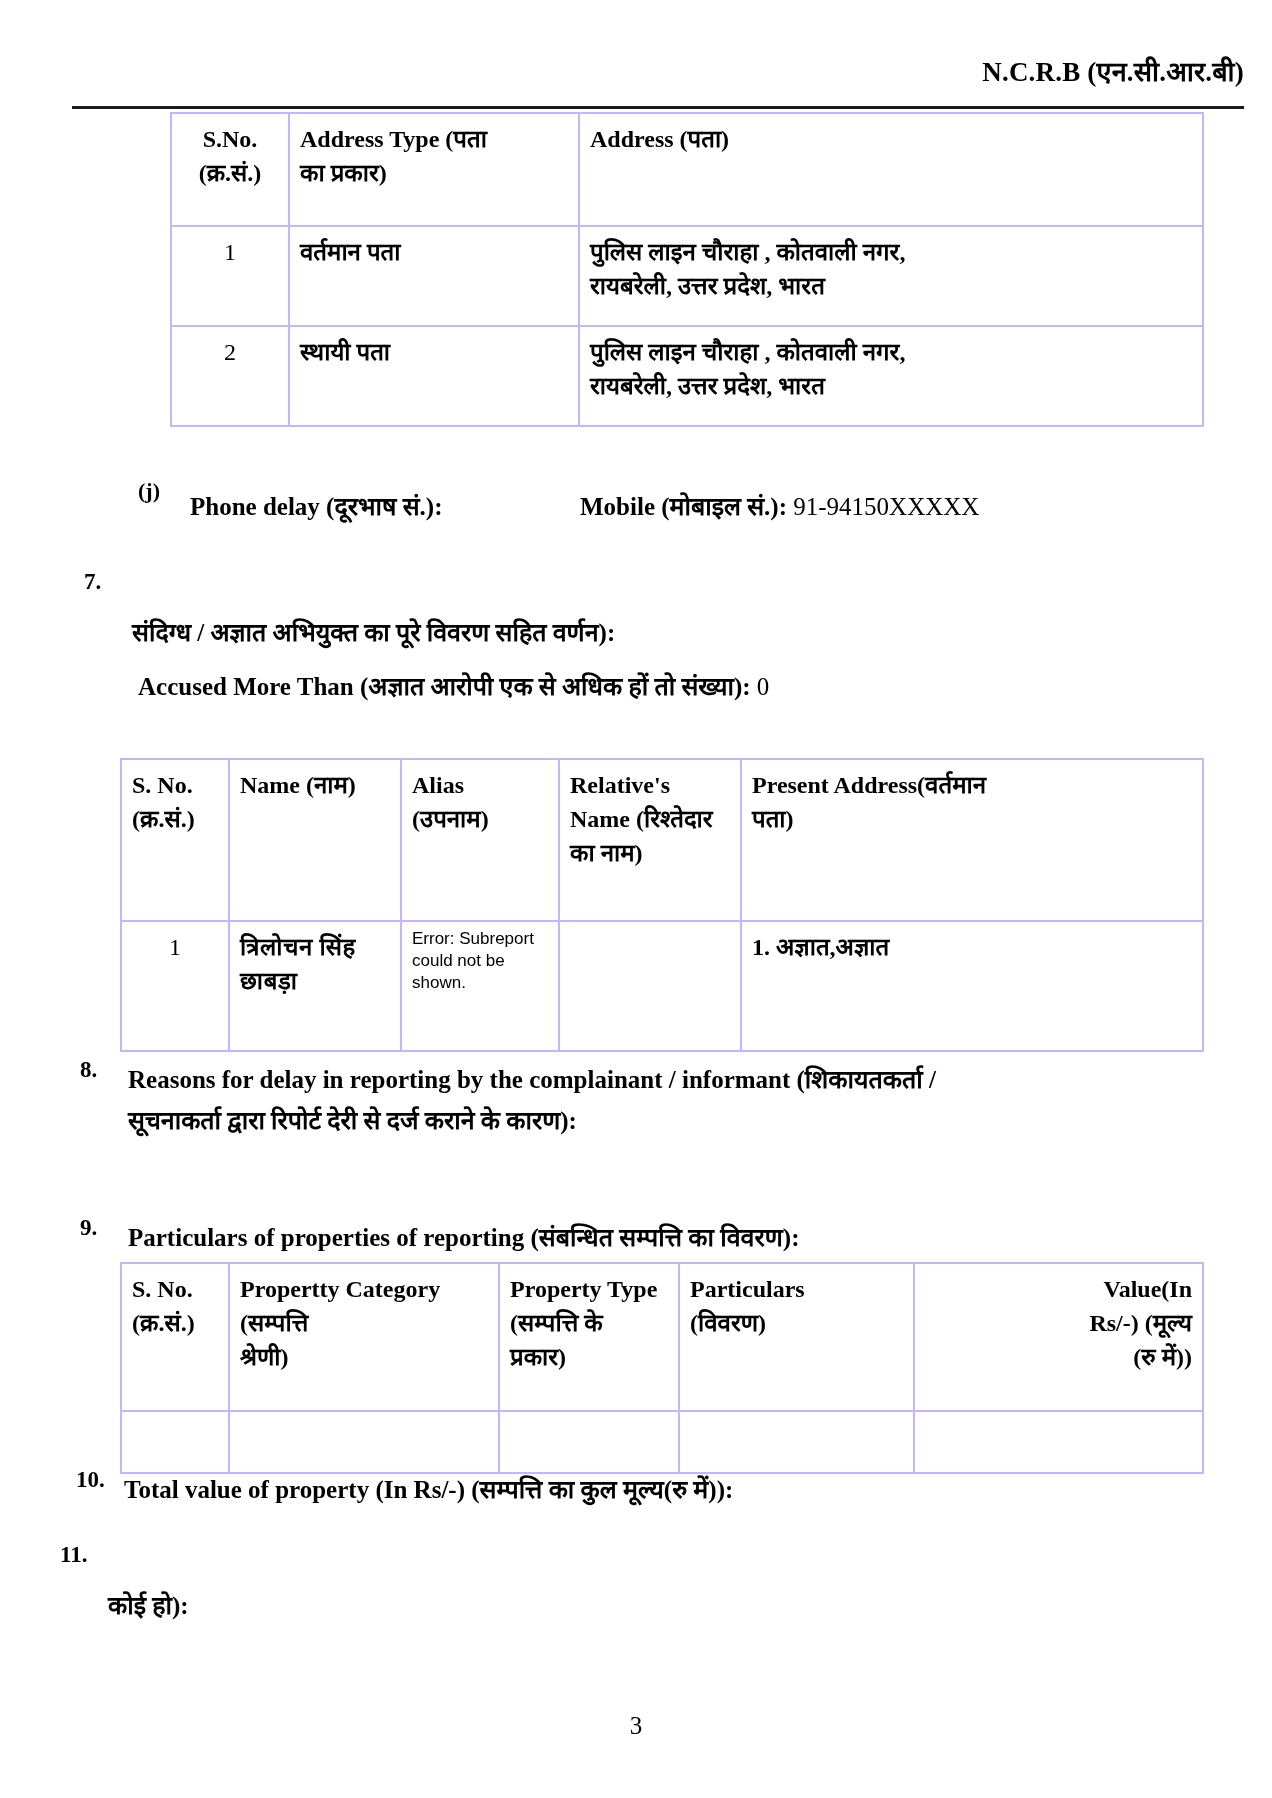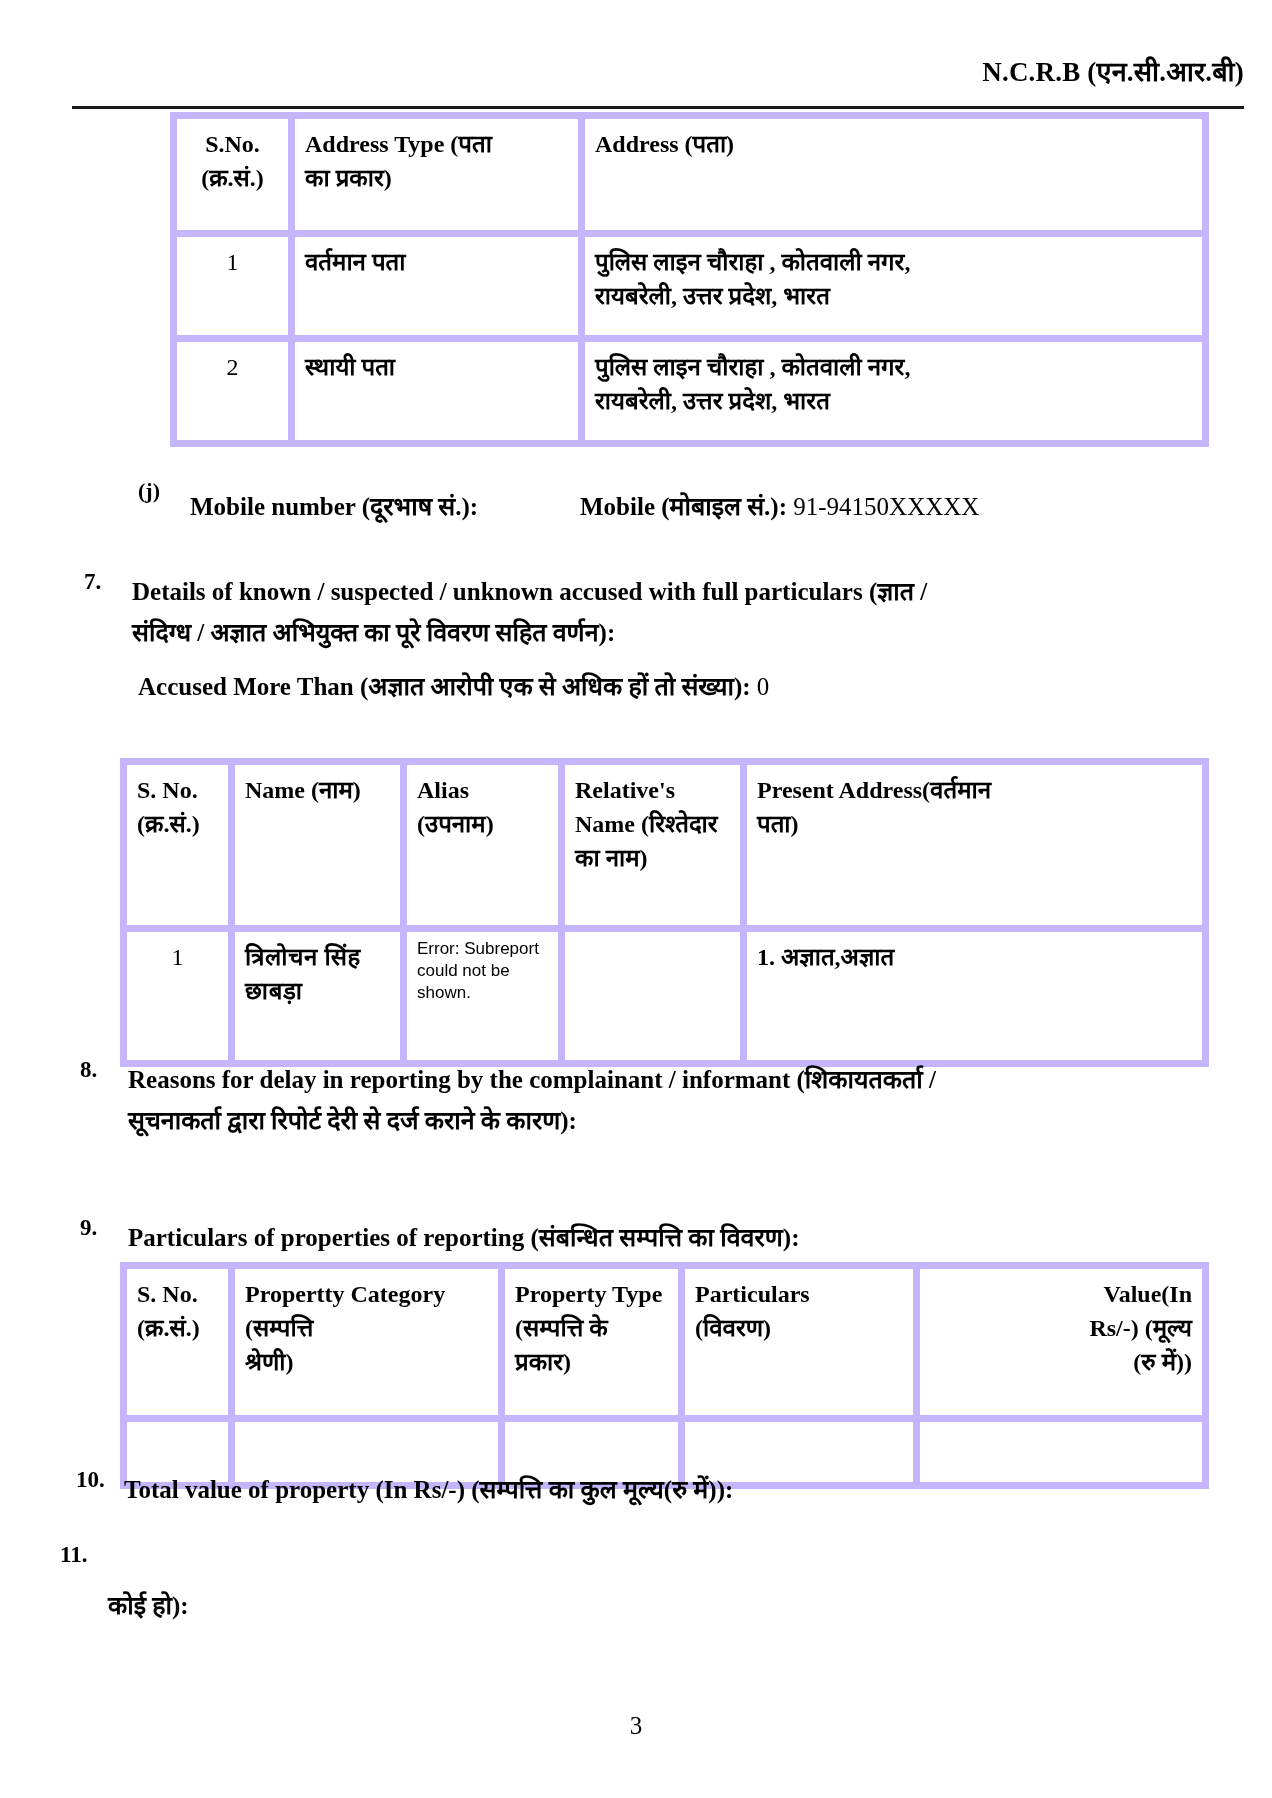--- a/index.html
+++ b/index.html
@@ -42,21 +42,21 @@
   }
 
   
   table.doc {
     border-collapse: collapse;
     table-layout: fixed;
     position: absolute;
     background: #fff;
   }
   table.doc td, table.doc th {
-    border: 7px solid #c4b5fd;
+    border: 2px solid #c4b5fd;
     vertical-align: top;
     padding: 8px 10px 10px 10px;
     font-weight: bold;
     font-size: 24px;
     line-height: 1.42;
     text-align: left;
   }
   table.doc th {
     font-weight: bold;
   }
@@ -214,29 +214,29 @@
           <span>पुलिस लाइन चौराहा , कोतवाली नगर,</span><br>
           <span>रायबरेली, उत्तर प्रदेश, भारत</span>
         </td>
       </tr>
     </tbody>
   </table>
 
   <div class="sub-label" id="item-j">
     <span class="mark">(j)</span>
     <span class="body">
-      <span class="phone-label">Mobile number (दूरभाष सं.):</span><span class="nowrap">Mobile (मोबाइल सं.):</span>
+      <span class="phone-label">Phone delay (दूरभाष सं.):</span><span class="nowrap">Mobile (मोबाइल सं.):</span>
       <span class="mobile-value">91-94150XXXXX</span>
     </span>
   </div>
 
   <div class="item" id="item-7">
     <span class="num">7.</span>
     <span class="body">
-      <span>Details of known / suspected / unknown accused with full particulars (ज्ञात /</span><br>
+      <br>
       <span>संदिग्ध / अज्ञात अभियुक्त का पूरे विवरण सहित वर्णन):</span>
     </span>
   </div>
 
   <div class="sub-label" id="accused-more">
     <span>Accused More Than (अज्ञात आरोपी एक से अधिक हों तो संख्या):</span>
     <span class="cnt">0</span>
   </div>
 
   <table class="doc" id="accused-table">

